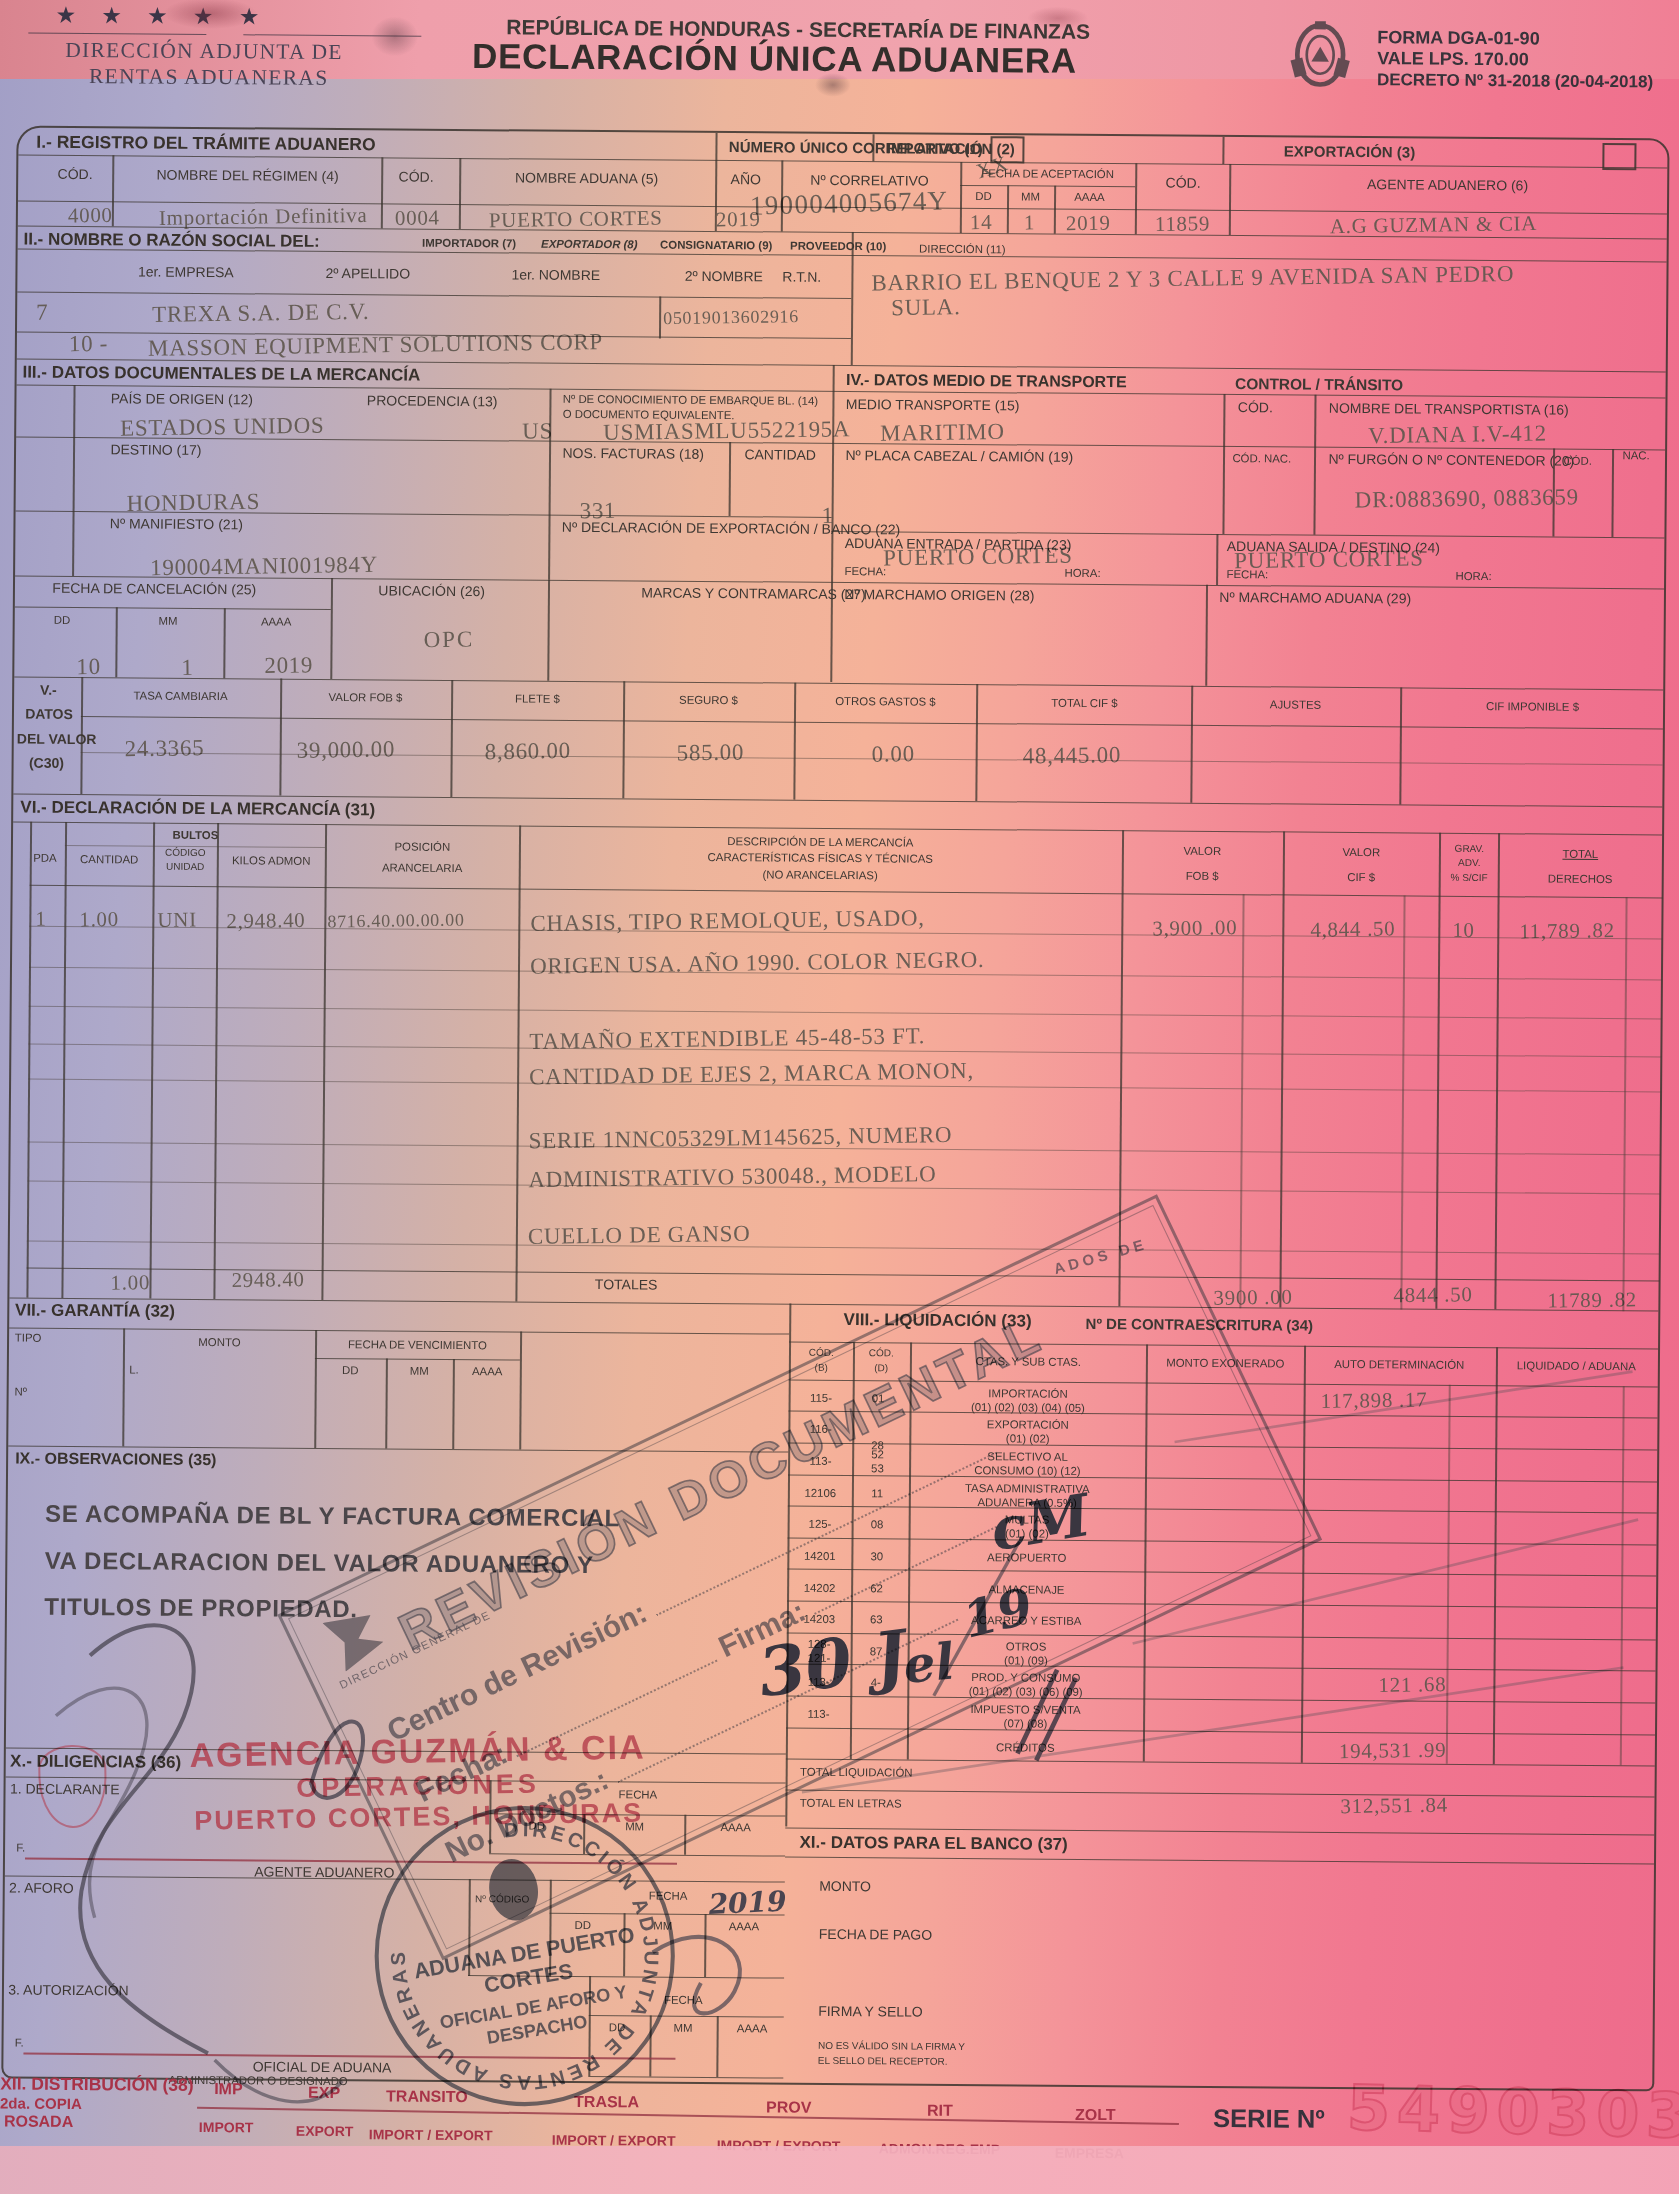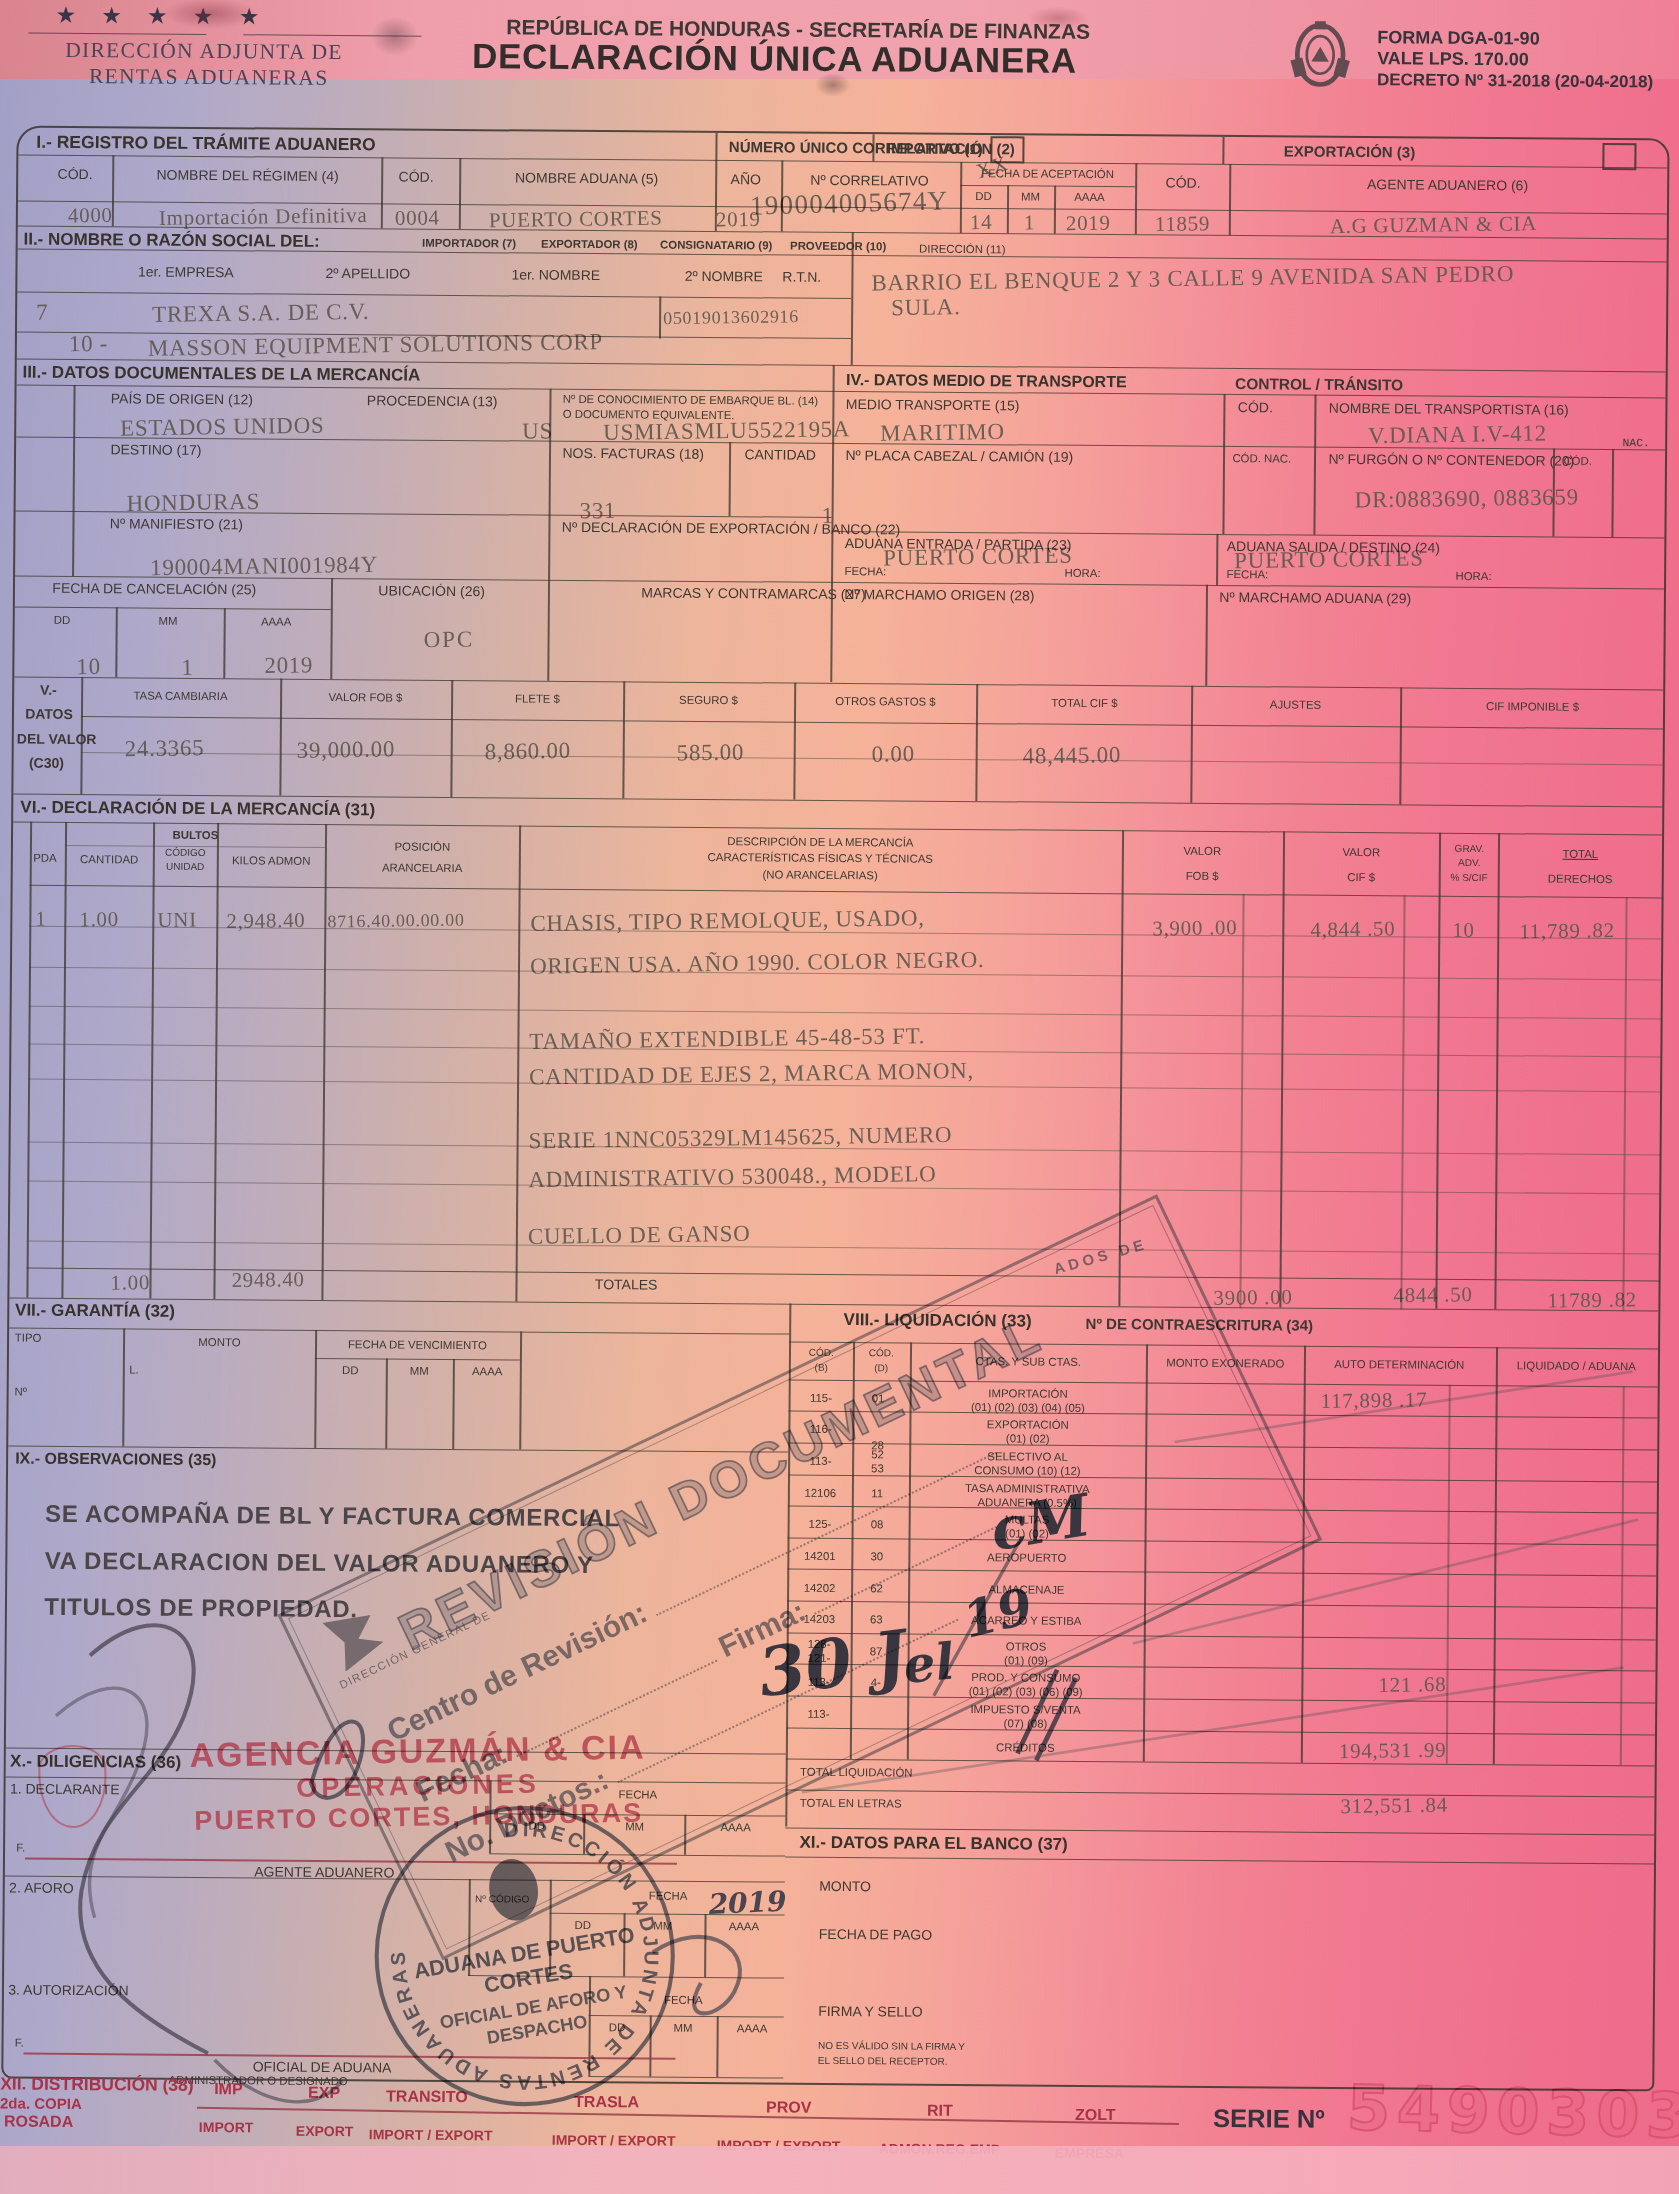--- a/index.html
+++ b/index.html
@@ -117,21 +117,21 @@
       <div class="tv" style="left:732px;top:54px;font-size:27px;letter-spacing:1.3px;transform:rotate(-2deg);">190004005674Y</div>
       <div class="tv" style="left:952px;top:75px;">14</div>
       <div class="tv" style="left:1006px;top:75px;">1</div>
       <div class="tv" style="left:1048px;top:75px;">2019</div>
       <div class="tv" style="left:1137px;top:75px;">11859</div>
       <div class="tv" style="left:1312px;top:74px;">A.G GUZMAN &amp; CIA</div>
       <div class="h" style="left:0;top:98px;width:1649px;"></div>
 
       <div class="band" style="left:5.4px;top:102px;font-size:17px;">II.- NOMBRE O RAZÓN SOCIAL DEL:</div>
       <div class="lb sm b" style="left:404px;top:106px;">IMPORTADOR (7)</div>
-      <div class="lb sm b" style="left:523px;top:106px;">EXPORTADOR (8)</div>
+      <div class="lb sm b" style="left:523px;top:106px;font-style:italic;">EXPORTADOR (8)</div>
       <div class="lb sm b" style="left:642px;top:106px;">CONSIGNATARIO (9)</div>
       <div class="lb sm b" style="left:772px;top:106px;">PROVEEDOR (10)</div>
       <div class="lb sm" style="left:901px;top:108px;">DIRECCIÓN (11)</div>
       <div class="h" style="left:0;top:121px;width:1649px;"></div>
       <div class="v" style="left:834px;top:98px;height:133px;"></div>
 
       <div class="lb c" style="left:168px;top:135px;">1er. EMPRESA</div>
       <div class="lb c" style="left:350px;top:135px;">2º APELLIDO</div>
       <div class="lb c" style="left:538px;top:135px;">1er. NOMBRE</div>
       <div class="lb c" style="left:706px;top:135px;">2º NOMBRE</div>
@@ -204,21 +204,21 @@
       <div class="lb" style="left:1312px;top:262px;">NOMBRE DEL TRANSPORTISTA (16)</div>
       <div class="tv tvb" style="left:864px;top:285px;">MARITIMO</div>
       <div class="tv tvb" style="left:1352px;top:283px;">V.DIANA I.V-412</div>
 
       <div class="lb" style="left:829px;top:313px;">Nº PLACA CABEZAL / CAMIÓN (19)</div>
       <div class="lb sm" style="left:1216px;top:315px;">CÓD. NAC.</div>
       <div class="lb" style="left:1312px;top:313px;">Nº FURGÓN O Nº CONTENEDOR (20)</div>
       <div class="v" style="left:1537px;top:309px;height:88px;"></div>
       <div class="lb sm" style="left:1547px;top:315px;">CÓD.</div>
       <div class="v" style="left:1596px;top:309px;height:88px;"></div>
-      <div class="lb sm" style="left:1606px;top:297px;font-family:Liberation Mono, monospace;">NAC.</div>
+      <div class="lb sm" style="left:1606px;top:309px;">NAC.</div>
       <div class="tv tvb" style="left:1339px;top:347px;">DR:0883690, 0883659</div>
       <div class="h" style="left:816px;top:397px;width:833px;"></div>
 
       <div class="lb" style="left:829px;top:401px;">ADUANA ENTRADA / PARTIDA (23)</div>
       <div class="v" style="left:1201px;top:397px;height:51px;"></div>
       <div class="lb" style="left:1211px;top:401px;">ADUANA SALIDA /  DESTINO (24)</div>
       <div class="tv tvb" style="left:868px;top:409px;">PUERTO CORTES</div>
       <div class="tv tvb" style="left:1219px;top:409px;">PUERTO CORTES</div>
       <div class="lb sm" style="left:829px;top:431px;">FECHA:</div>
       <div class="lb sm" style="left:1049px;top:431px;">HORA:</div>

